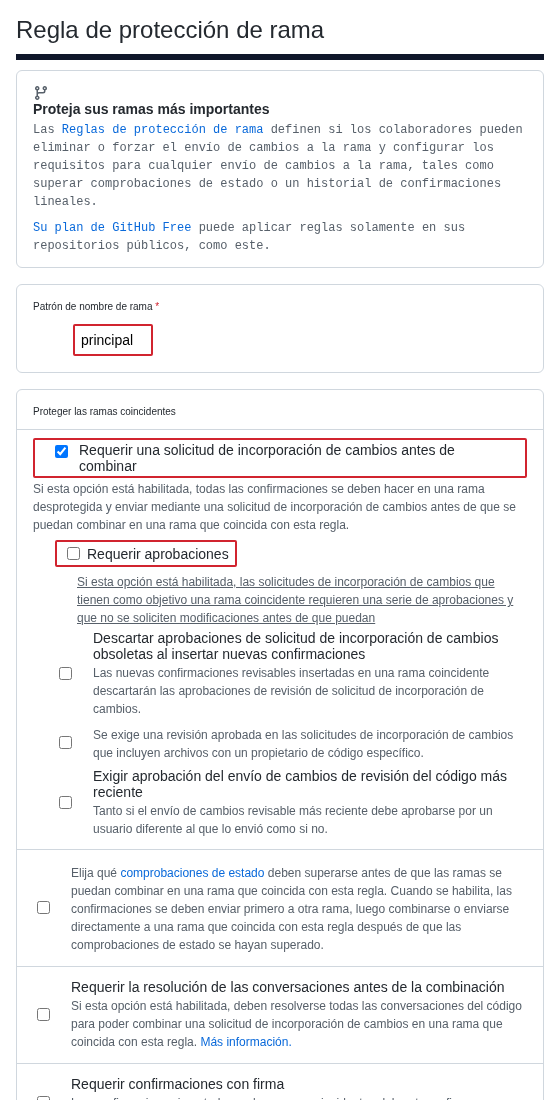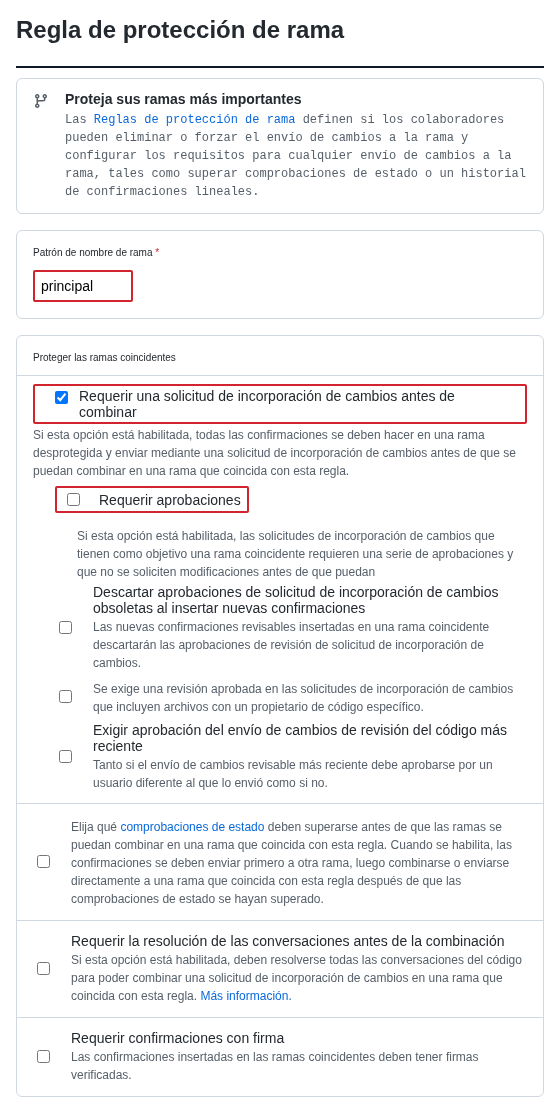--- a/index.html
+++ b/index.html
@@ -7,34 +7,35 @@
     margin: 0;
     padding: 16px;
     font-family: -apple-system, BlinkMacSystemFont, "Segoe UI", Helvetica, Arial, sans-serif;
     font-size: 14px;
     color: #24292f;
     background: #ffffff;
     width: 560px;
   }
   h1 {
     font-size: 24px;
-    font-weight: 700;
+    font-weight: 400;
     margin: 0 0 10px 0;
-    padding-bottom: 22px;
-    border-bottom: 2px solid #0f172a;
+    padding-bottom: 10px;
+    border-bottom: 6px solid #0f172a;
   }
   .panel {
     border: 1px solid #d0d7de;
     border-radius: 6px;
     margin-bottom: 16px;
   }
   .info-box {
     padding: 12px 16px;
     display: flex;
-    gap: 16px;
+    gap: 0;
+    flex-direction: column;
   }
   .info-icon {
     flex-shrink: 0;
     margin-top: 2px;
     fill: #57606a;
   }
   .info-content h3 {
     margin: 0 0 4px 0;
     font-size: 14px;
     font-weight: 600;
@@ -116,66 +117,67 @@
     display: flex;
     align-items: flex-start;
     gap: 8px;
   }
   .highlight-inline {
     border: 2px solid #d1242f;
     border-radius: 2px;
     padding: 2px 6px;
     display: inline-flex;
     align-items: center;
-    gap: 16px;
-    margin-bottom: 12px;
+    gap: 4px;
+    margin-bottom: 4px;
   }
 </style>
 </head>
 <body>
 
 <h1>Regla de protección de rama</h1>
 
 <div class="panel info-box">
   <svg class="info-icon" width="16" height="16" viewBox="0 0 16 16">
       <path d="M9.5 3.25a2.25 2.25 0 1 1 3 2.122V6A2.5 2.5 0 0 1 10 8.5H6a1 1 0 0 0-1 1v1.128a2.251 2.251 0 1 1-1.5 0V5.372a2.25 2.25 0 1 1 1.5 0v1.836A2.493 2.493 0 0 1 6 7h4a1 1 0 0 0 1-1v-.628A2.25 2.25 0 0 1 9.5 3.25Zm-6 0a.75.75 0 1 0 1.5 0 .75.75 0 0 0-1.5 0Zm8.25-.75a.75.75 0 1 0 0 1.5.75.75 0 0 0 0-1.5ZM4.25 12a.75.75 0 1 0 0 1.5.75.75 0 0 0 0-1.5Z"></path>
     </svg>
   <div class="info-content">
     <h3>Proteja sus ramas más importantes</h3>
     <p><span>Las </span><a href="#">Reglas de protección de rama</a><span> definen si los colaboradores pueden eliminar o forzar el envío de cambios a la rama y configurar los requisitos para cualquier envío de cambios a la rama, tales como superar comprobaciones de estado o un historial de confirmaciones lineales.</span></p>
+    <p><a href="#">Su plan de GitHub Free</a><span> puede aplicar reglas solamente en sus repositorios públicos, como este.</span></p>
   </div>
 </div>
 
 <div class="panel">
   <div class="section-header">
     <span>Patrón de nombre de rama</span> <span class="req">*</span>
   </div>
   <div class="section-body">
-    <span class="highlight-red input-wrap" style="width:100px;">
+    <span class="highlight-red input-wrap" style="width:80px;margin-left:40px;">
       <input type="text" style="border: none; padding: 2px 4px;" value="principal">
     </span>
   </div>
 </div>
 
 <div class="panel">
   <div class="section-header" style="border-bottom:1px solid #d0d7de;">Proteger las ramas coincidentes</div>
 
   <div class="opt-group">
     <div class="highlight-row">
       <input type="checkbox" checked="" style="">
       <span class="opt-label">Requerir una solicitud de incorporación de cambios antes de combinar</span>
     </div>
     <div class="opt-desc" style="">Si esta opción está habilitada, todas las confirmaciones se deben hacer en una rama desprotegida y enviar mediante una solicitud de incorporación de cambios antes de que se puedan combinar en una rama que coincida con esta regla.</div>
 
     <div class="nested">
       <div class="highlight-inline">
         <input type="checkbox" style="">
         <span class="opt-label">Requerir aprobaciones</span>
       </div>
-      <div class="opt-desc" style="margin-left:22px;">Si esta opción está habilitada, las solicitudes de incorporación de cambios que tienen como objetivo una rama coincidente requieren una serie de aprobaciones y que no se soliciten modificaciones antes de que puedan</div>
+      <div class="opt-desc" style="margin-left:22px;text-decoration:underline;">Si esta opción está habilitada, las solicitudes de incorporación de cambios que tienen como objetivo una rama coincidente requieren una serie de aprobaciones y que no se soliciten modificaciones antes de que puedan</div>
 
       <div class="opt">
         <input type="checkbox" style="">
         <div class="opt-content">
           <div class="opt-label">Descartar aprobaciones de solicitud de incorporación de cambios obsoletas al insertar nuevas confirmaciones</div>
           <div class="opt-desc">Las nuevas confirmaciones revisables insertadas en una rama coincidente descartarán las aprobaciones de revisión de solicitud de incorporación de cambios.</div>
         </div>
       </div>
 
       <div class="opt">

